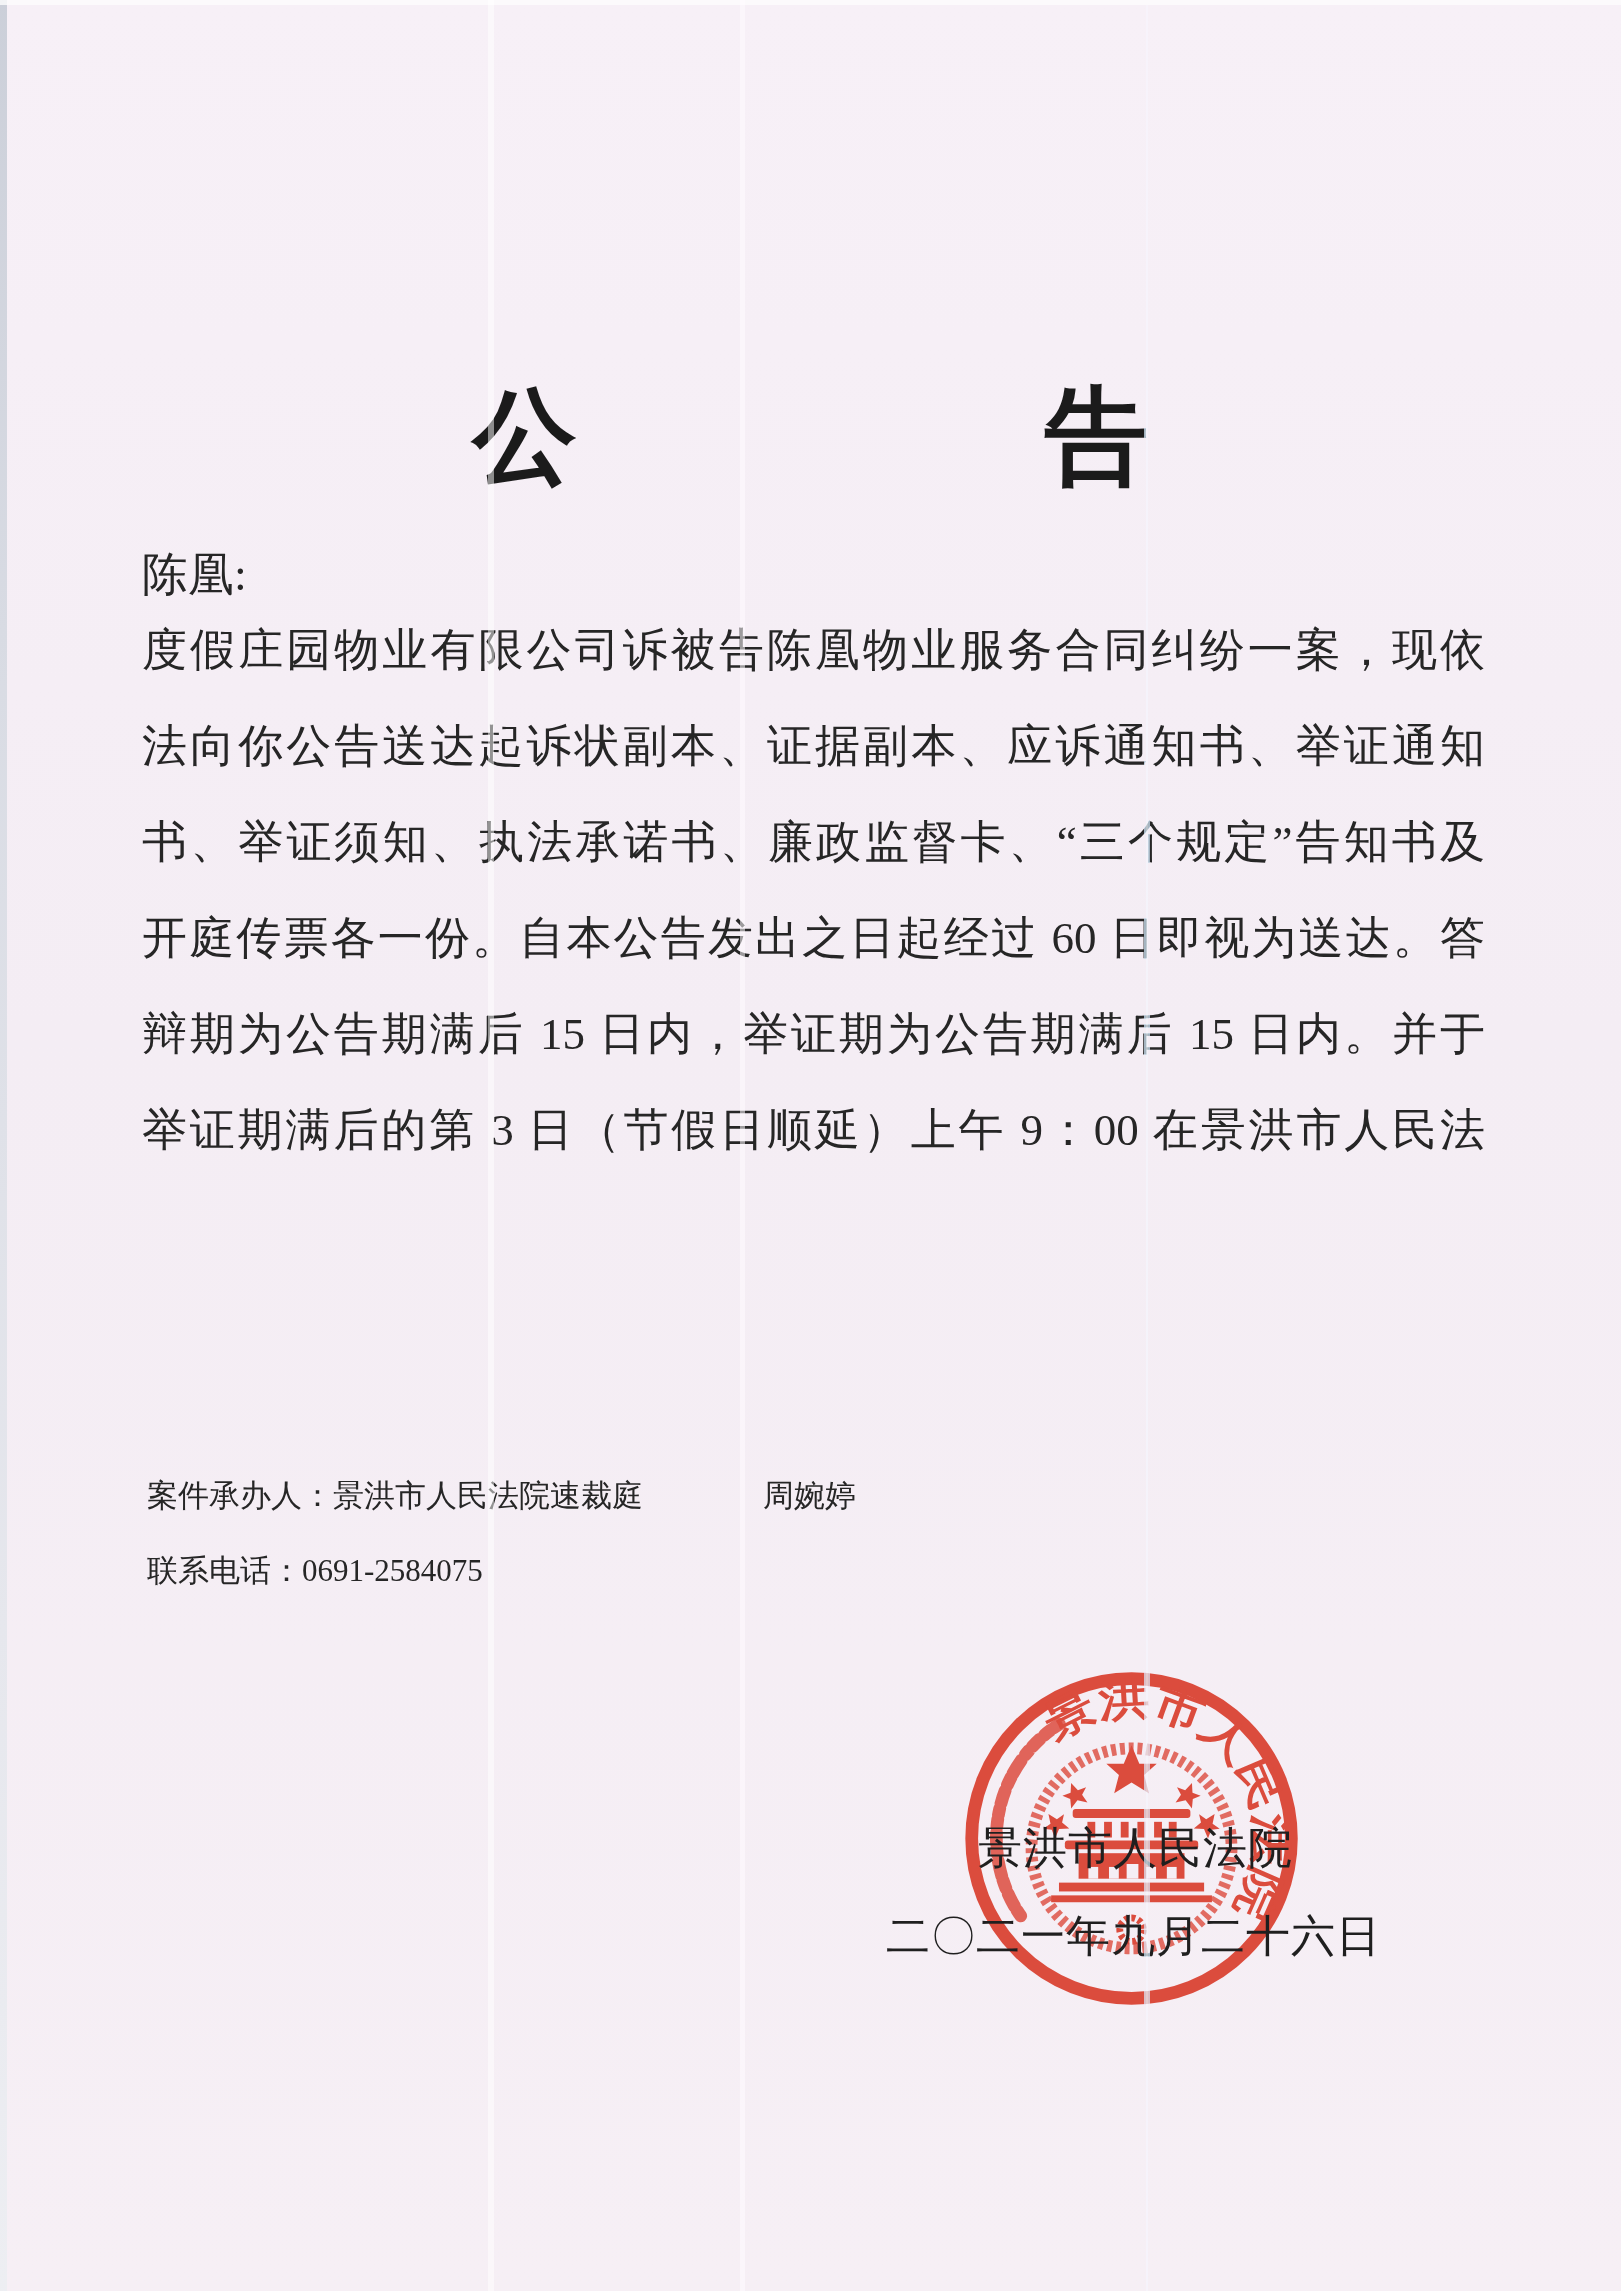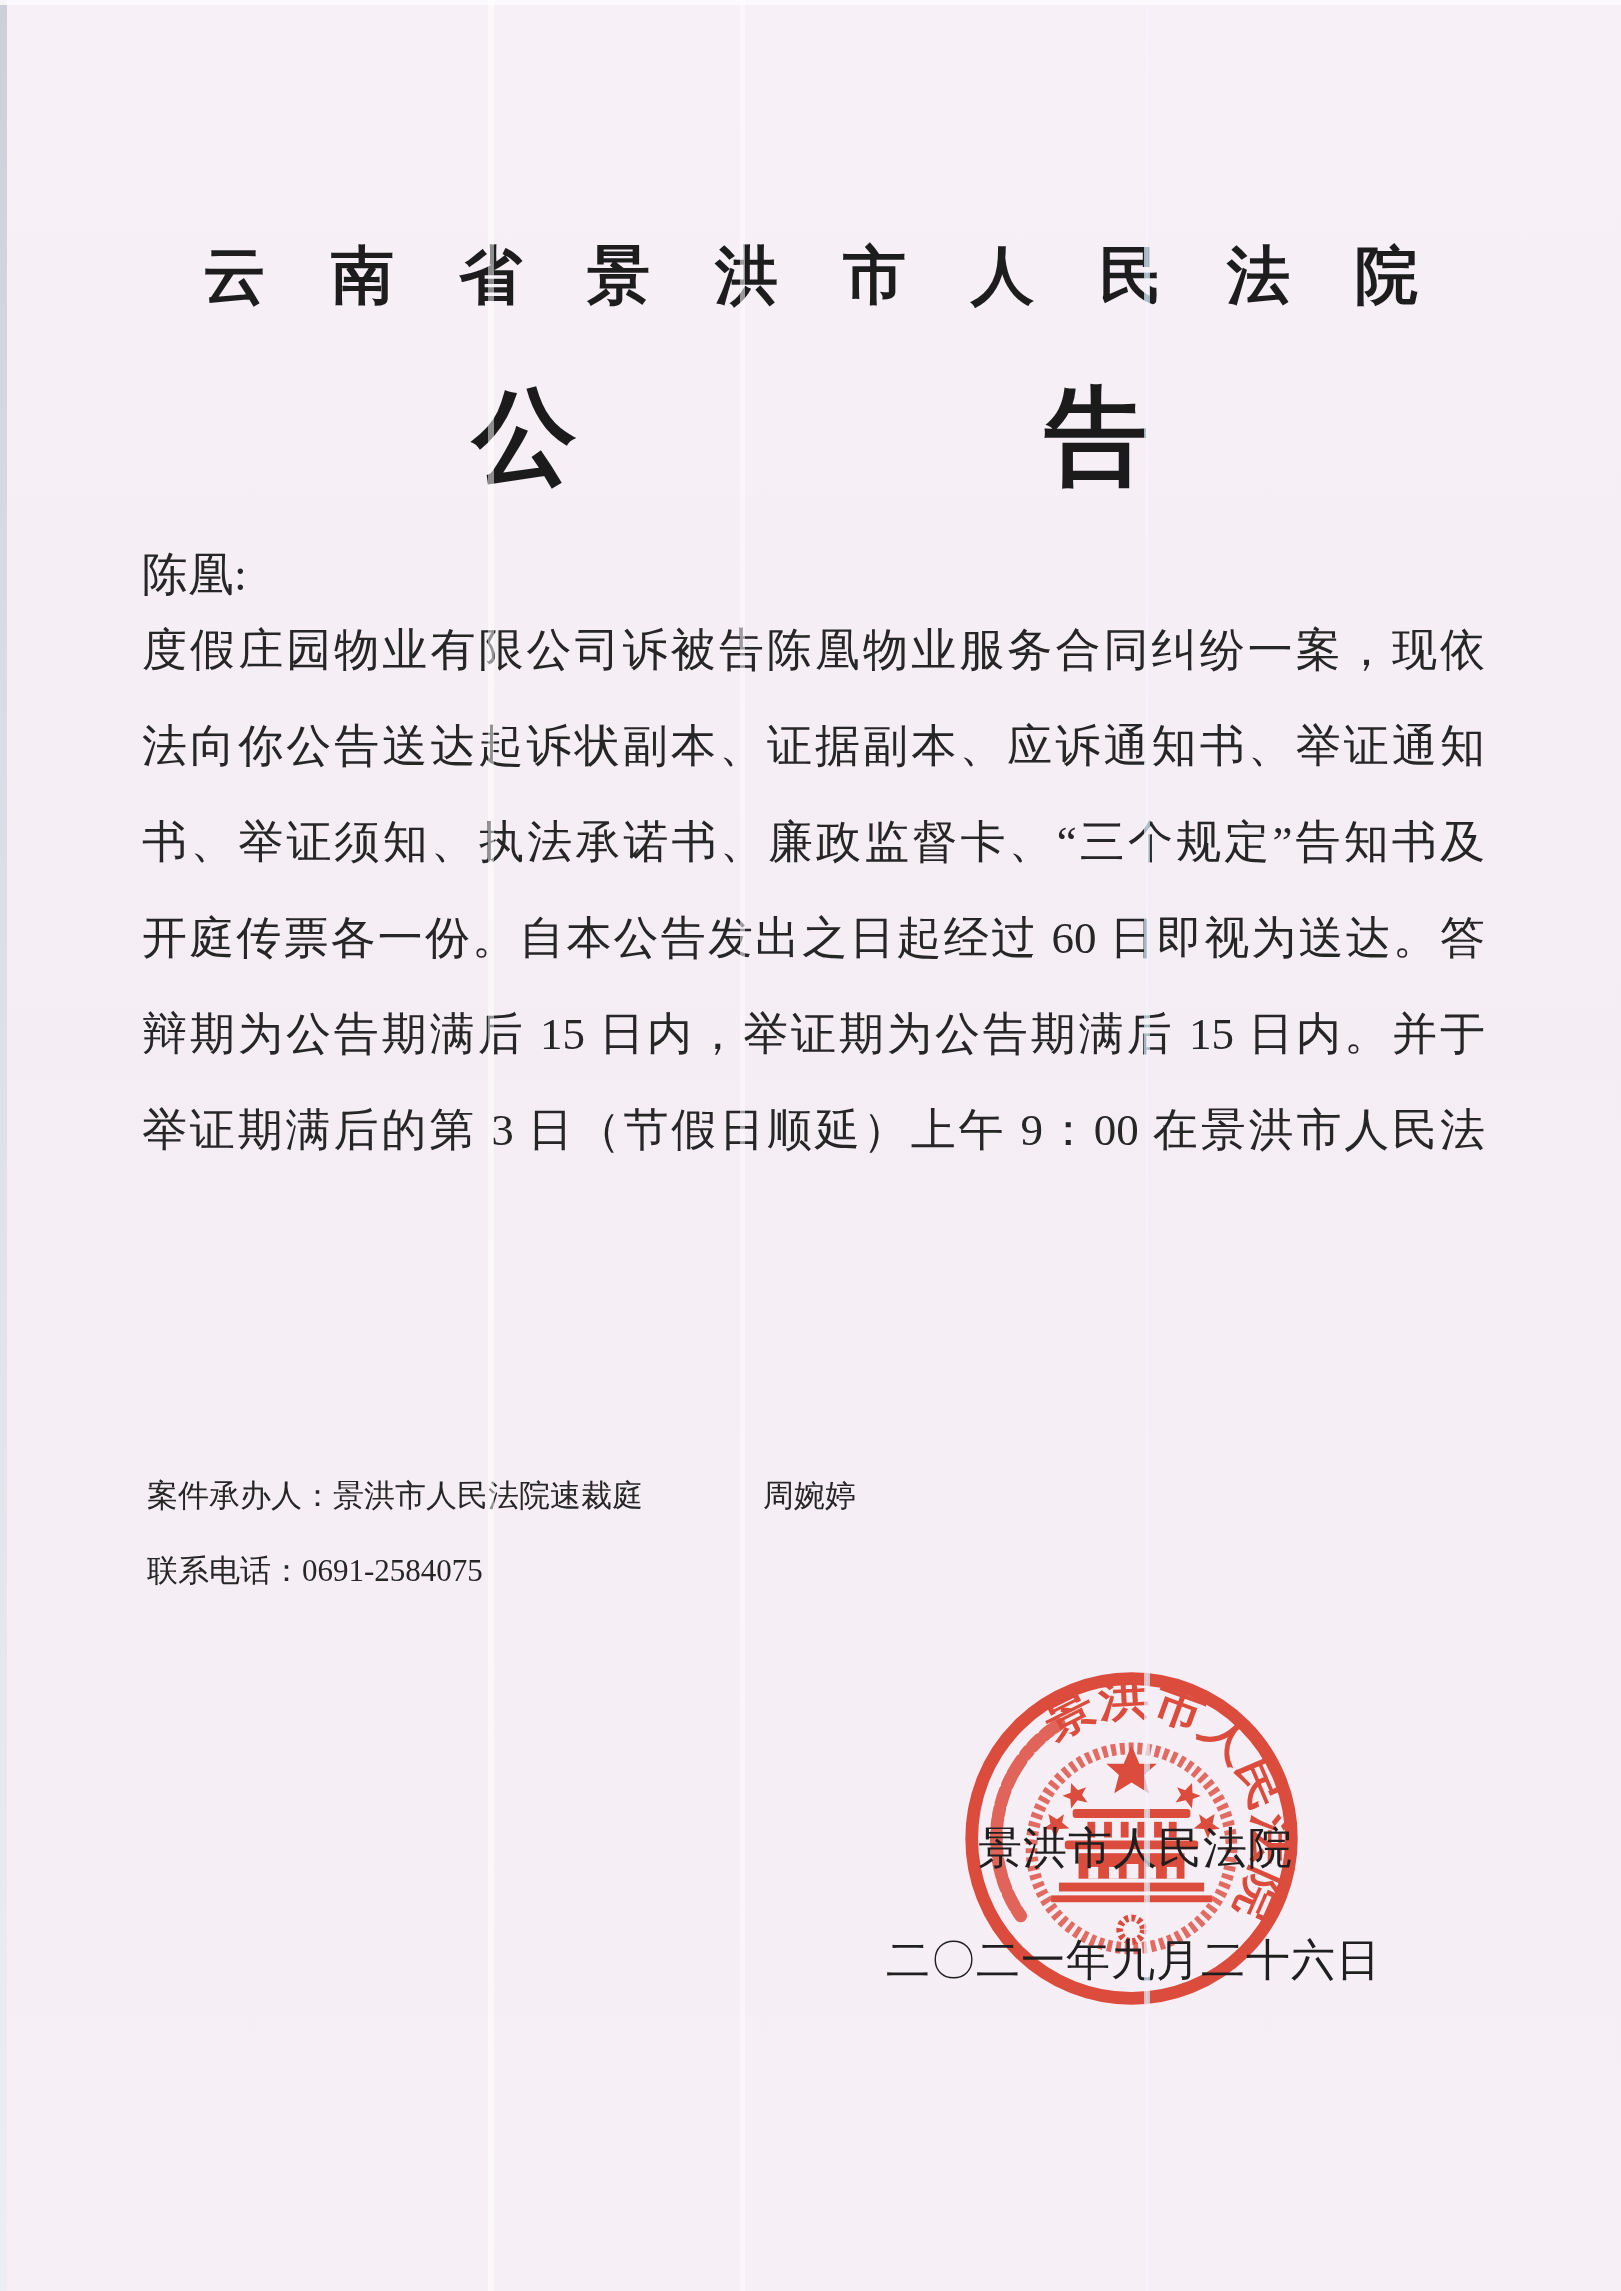--- a/index.html
+++ b/index.html
@@ -57,35 +57,34 @@
   .contact-spacer{display:inline-block;width:120px;}
   
   .seal-box{position:absolute;left:957px;top:1662px;width:353px;height:353px;z-index:2;}
   .seal-box svg{mix-blend-mode:multiply;}
   .sig-court{
     position:absolute;left:978px;top:1823px;width:314px;z-index:3;
     font-size:44px;line-height:51px;text-align:justify;text-align-last:justify;color:#1f1f1f;
   }
   .sig-date{
     position:absolute;left:886px;top:1909px;width:494px;z-index:3;
-    font-size:44px;line-height:55px;text-align:justify;text-align-last:justify;color:#1f1f1f;white-space:nowrap;margin-top:24px;
+    font-size:44px;line-height:55px;text-align:justify;text-align-last:justify;color:#1f1f1f;white-space:nowrap;
   }
 </style>
 </head>
 <body>
 
 <div class="page">
 
   <div class="edge-strip"></div>
   <div class="top-strip"></div>
   <div class="streak s1"></div>
   <div class="streak s2"></div>
   <div class="streak s3"></div>
 
-  <div class="court-title">云南省景洪市人民法院</div>
   <div class="doc-title">公　告</div>
 
   <div class="salutation">陈凰:</div>
 
   <div class="body-paragraph">
     <div class="body-line">度假庄园物业有限公司诉被告陈凰物业服务合同纠纷一案，现依</div>
     <div class="body-line">法向你公告送达起诉状副本、证据副本、应诉通知书、举证通知</div>
     <div class="body-line">书、举证须知、执法承诺书、廉政监督卡、“三个规定”告知书及</div>
     <div class="body-line">开庭传票各一份。自本公告发出之日起经过 60 日即视为送达。答</div>
     <div class="body-line">辩期为公告期满后 15 日内，举证期为公告期满后 15 日内。并于</div>

